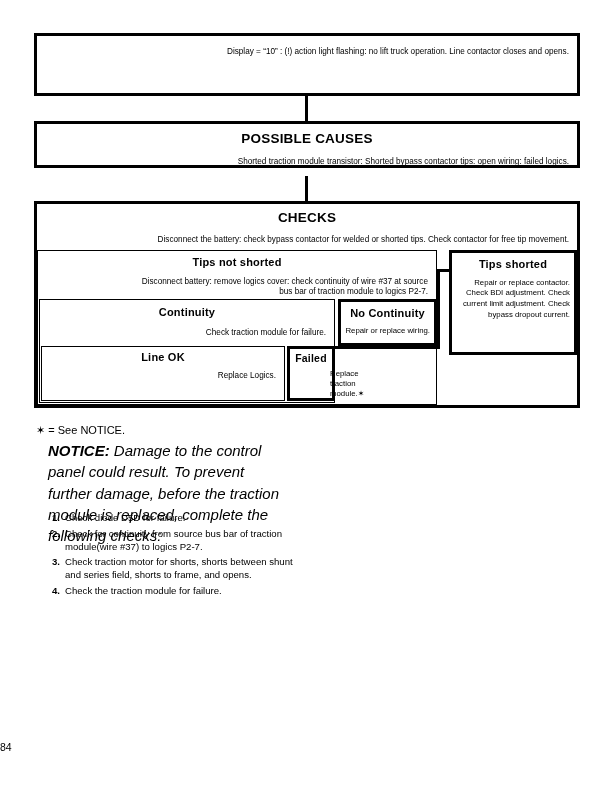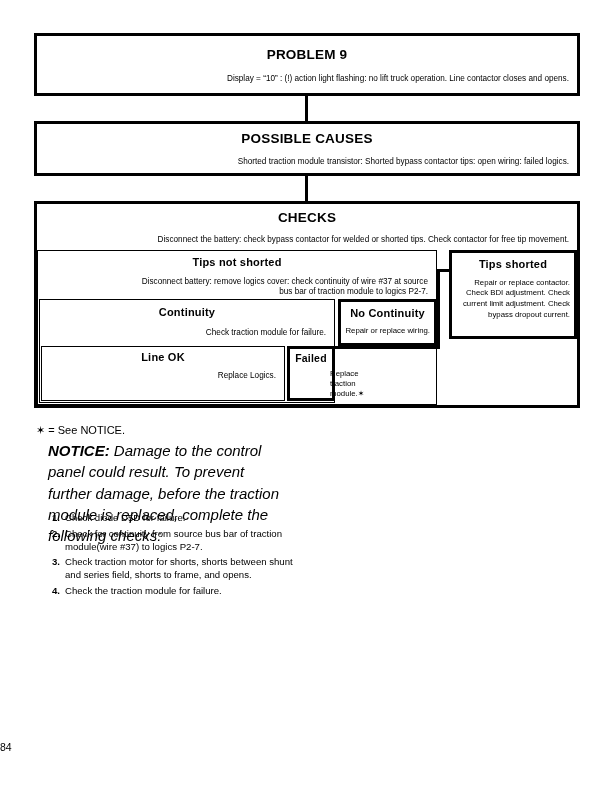--- a/index.html
+++ b/index.html
@@ -107,27 +107,26 @@
     text-align: left;
     font-size: 10.5px;
   }
 </style>
 </head>
 <body>
 
 <div id="page">
 
   <div class="box" style="left:34px; top:33px; width:546px; height:63px;">
-    <div class="box-title" style="margin-top:11px;">PROBLEM 9</div>
     <div class="box-body" style="margin-top:11px;">Display = “10” : (!) action light flashing: no lift truck operation. Line contactor closes and opens.</div>
   </div>
 
   <div class="conn" style="left:305px; top:96px; width:3px; height:25px;"></div>
 
-  <div class="box" style="left:34px; top:121px; width:546px; height:55px;">
+  <div class="box" style="left:34px; top:121px; width:546px; height:47px;">
     <div class="box-title" style="margin-top:7px;">POSSIBLE CAUSES</div>
     <div class="box-body" style="margin-top:10px;">Shorted traction module transistor: Shorted bypass contactor tips: open wiring: failed logics.</div>
   </div>
 
   <div class="conn" style="left:305px; top:176px; width:3px; height:25px;"></div>
 
   <div class="box" style="left:34px; top:201px; width:546px; height:207px;">
     <div class="box-title" style="margin-top:6px;">CHECKS</div>
     <div class="box-body" style="margin-top:9px;">Disconnect the battery: check bypass contactor for welded or shorted tips. Check contactor for free tip movement.</div>
   </div>
@@ -151,21 +150,21 @@
   <div class="box-thin" style="left:41px; top:346px; width:244px; height:55px;">
     <div class="box-title small" style="margin-top:4px;">Line OK</div>
     <div class="box-body" style="margin-top:7px;">Replace Logics.</div>
   </div>
 
   <div class="box" style="left:287px; top:346px; width:48px; height:55px;">
     <div class="box-title small" style="margin-top:3px; font-size:10.5px;">Failed</div>
     <div class="box-body tight" style="margin-top:5px; line-height:1.25;padding-left:40px;">Replace traction module.✶</div>
   </div>
 
-  <div class="box" style="left:449px; top:250px; width:128px; height:89px;">
+  <div class="box" style="left:449px; top:250px; width:128px; height:105px;">
     <div class="box-title small" style="margin-top:5px;">Tips shorted</div>
     <div class="box-body tight" style="margin-top:7px; line-height:1.38;">Repair or replace contactor. Check BDI adjustment. Check current limit adjustment. Check bypass dropout current.</div>
   </div>
 
   <div class="conn" style="left:437px; top:269px; width:14px; height:3px;"></div>
   <div class="conn" style="left:437px; top:269px; width:3px; height:80px;"></div>
   <div class="conn" style="left:335px; top:346px; width:105px; height:3px;"></div>
 
   <div class="see-notice" style="left:36px; top:423px;">✶ = See NOTICE.</div>
 

